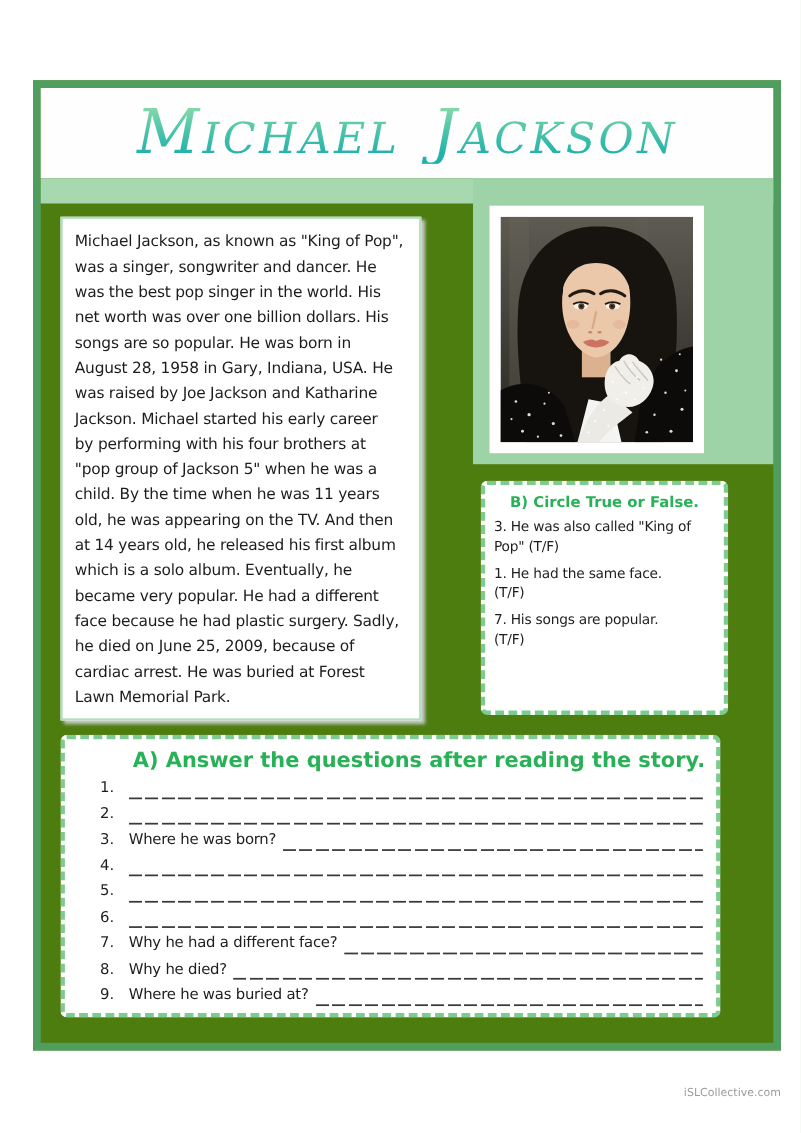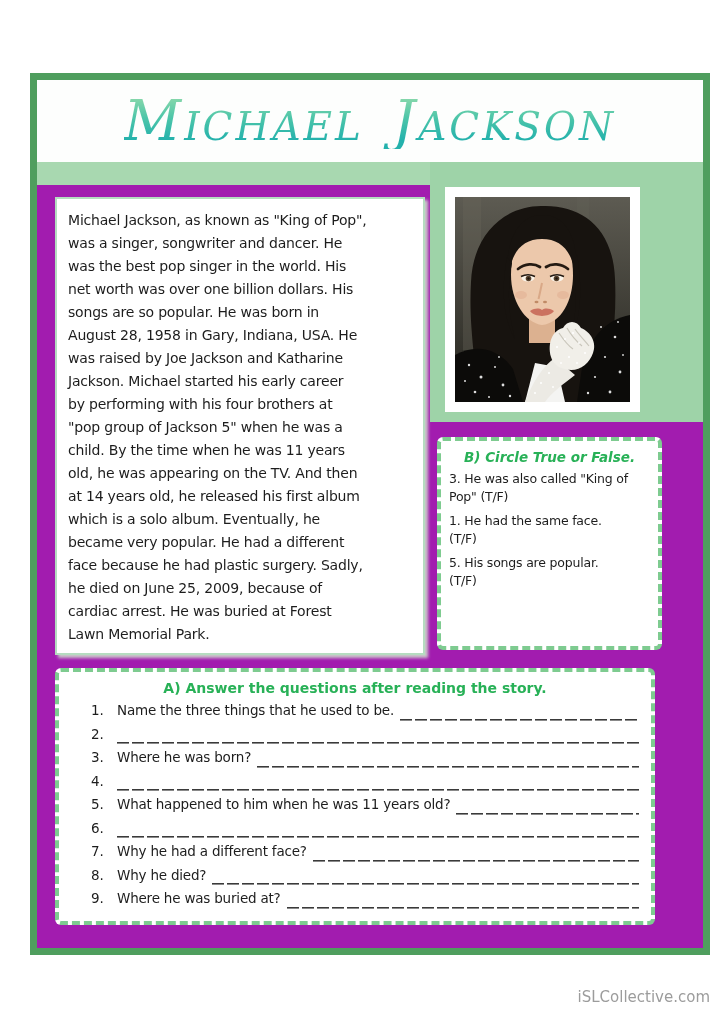--- a/index.html
+++ b/index.html
@@ -4,21 +4,21 @@
 <style>
   * { margin: 0; padding: 0; box-sizing: border-box; }
   html, body { width: 728px; height: 1030px; background: #ffffff; overflow: hidden; }
   body { font-family: "DejaVu Sans", "Liberation Sans", sans-serif; position: relative; }
 
   
   .frame {
     position: absolute; left: 30px; top: 73px;
     width: 680px; height: 882px;
     border: 7px solid #4f9e5e;
-    background: #a21caf;
+    background: #4d7c0f;
   }
 
   
   .title-area {
     position: absolute; left: 0; top: 0; width: 666px; height: 82px;
     display: flex; align-items: center; justify-content: center;
     background: #fdfefd;
   }
   .title {
     font-family: "DejaVu Serif", "Liberation Serif", serif;
@@ -46,21 +46,21 @@
   .photo-frame {
     position: absolute; left: 15px; top: 25px;
     width: 195px; height: 225px; background: #ffffff;
     display: flex; align-items: center; justify-content: center;
   }
   .photo-frame svg { display: block; }
 
   
   .passage-box {
     position: absolute; left: 18px; top: 117px;
-    width: 370px; height: 458px;
+    width: 328px; height: 458px;
     background: #ffffff;
     border: 2px solid #b5dcc0;
     box-shadow: 3px 3px 3px #c9c9c9;
     padding: 10px 11px;
   }
   .passage-text {
     white-space: pre-line;
     font-size: 14px;
     line-height: 23px;
     letter-spacing: -0.2px;
@@ -84,37 +84,36 @@
     z-index: -1;
   }
 
   .b-box { left: 400px; top: 357px; width: 225px; height: 213px; padding: 8px 8px 0 8px; }
   .b-heading {
     text-align: center;
     color: #28b157;
     font-weight: bold;
     font-size: 13.5px;
     margin-bottom: 5px;
-    font-style: italic;
   }
   .b-item {
     white-space: pre-line;
     font-size: 12.5px;
     letter-spacing: -0.2px;
     line-height: 18px;
     color: #1d1d1d;
     margin-bottom: 6px;
   }
 
   .a-box { left: 18px; top: 588px; width: 600px; height: 257px; padding: 8px 10px 0 10px; }
   .a-heading {
-    text-align: center;
+    text-align: right;
     color: #28b157;
     font-weight: bold;
-    font-size: 14px;
+    font-size: 19px;
     margin-bottom: 6px;
   }
   .q-row {
     display: flex;
     align-items: baseline;
     height: 23.5px;
     padding-left: 22px;
     font-size: 13.5px;
     color: #1d1d1d;
   }
@@ -126,21 +125,21 @@
     margin-left: 6px; margin-right: 2px;
     background-image: repeating-linear-gradient(90deg, #3a3a3a 0 12px, transparent 12px 15px);
     background-size: 100% 1.6px;
     background-repeat: no-repeat;
     background-position: 0 calc(100% - 5px);
   }
 
   
   .watermark {
     position: absolute; right: 18px; top: 988px;
-    font-size: 15px; color: #9c9c9c;
+    font-size: 10px; color: #9c9c9c;
   }
 </style>
 </head>
 <body>
 
 <div class="frame">
 
   <div class="title-area">
     <h1 class="title">Michael Jackson</h1>
   </div>
@@ -261,48 +260,46 @@
 cardiac arrest. He was buried at Forest
 Lawn Memorial Park.</p>
   </div>
 
   <div class="dash-box b-box">
     <div class="b-heading">B) Circle True or False.</div>
     <div class="b-item">3. He was also called "King of
 Pop" (T/F)</div>
     <div class="b-item">1. He had the same face.
 (T/F)</div>
-    <div class="b-item">5. His songs are popular.
+    <div class="b-item">7. His songs are popular.
 (T/F)</div>
   </div>
 
   <div class="dash-box a-box">
     <div class="a-heading">A) Answer the questions after reading the story.</div>
 
     <div class="q-row">
       <span class="q-num">1.</span>
-      <span class="q-text">Name the three things that he used to be.</span>
       <span class="q-blank"></span>
     </div>
     <div class="q-row">
       <span class="q-num">2.</span>
       <span class="q-blank"></span>
     </div>
     <div class="q-row">
       <span class="q-num">3.</span>
       <span class="q-text">Where he was born?</span>
       <span class="q-blank"></span>
     </div>
     <div class="q-row">
       <span class="q-num">4.</span>
       <span class="q-blank"></span>
     </div>
     <div class="q-row">
       <span class="q-num">5.</span>
-      <span class="q-text">What happened to him when he was 11 years old?</span>
       <span class="q-blank"></span>
     </div>
     <div class="q-row">
       <span class="q-num">6.</span>
       <span class="q-blank"></span>
     </div>
     <div class="q-row">
       <span class="q-num">7.</span>
       <span class="q-text">Why he had a different face?</span>
       <span class="q-blank"></span>

